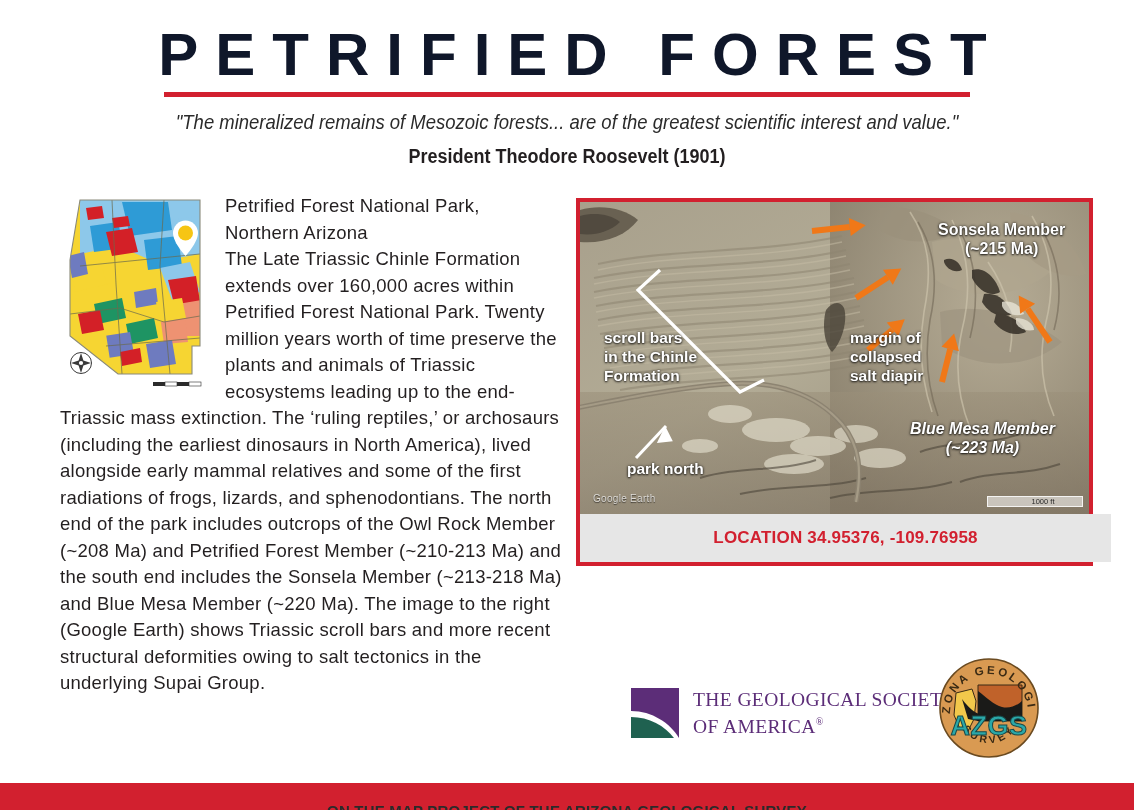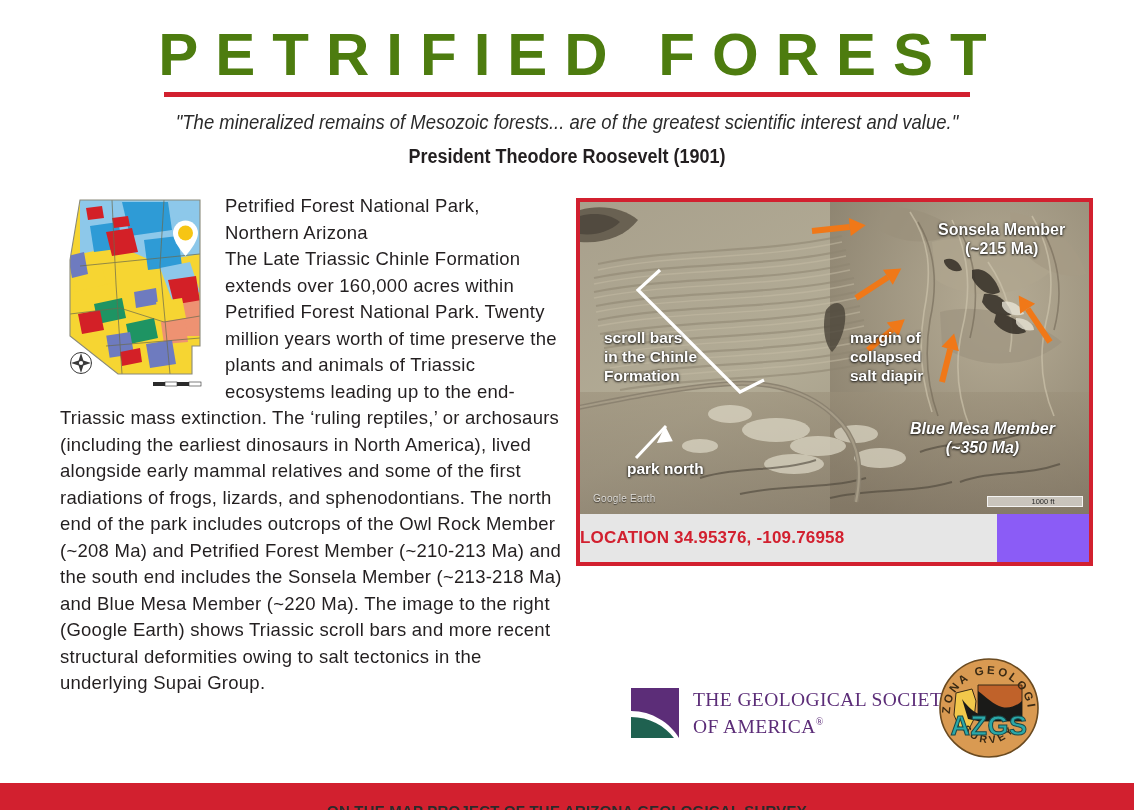--- a/index.html
+++ b/index.html
@@ -21,21 +21,21 @@
     position: absolute;
     left: 0; top: 24px;
     width: 1134px;
     text-align: center;
   }
   #main-title {
     font-family: "Liberation Sans", sans-serif;
     font-size: 60px;
     font-weight: bold;
     letter-spacing: 17px;
-    color: #4d7c0f;
+    color: #0f172a;
     line-height: 62px;
     padding-left: 28px;
     white-space: nowrap;
   }
   #title-rule {
     width: 806px;
     height: 5px;
     background: #D2202F;
     margin: 6px auto 0 auto;
   }
@@ -149,25 +149,26 @@
     text-align: center;
     font-family: "Liberation Sans", sans-serif;
     font-size: 7.5px;
     color: #2a2a2a;
     line-height: 11px;
   }
 
   #location-caption {
     position: absolute;
     left: 0; top: 312px;
-    width: 417px;
+    width: 531px;
     height: 48px;
     background: #e6e6e6;
     display: flex;
     align-items: center;
+    justify-content: center;
   }
   #location-text {
     font-family: "Liberation Sans", sans-serif;
     font-size: 17px;
     font-weight: bold;
     color: #D2202F;
     letter-spacing: .2px;
   }
 
   
@@ -439,21 +440,21 @@
     </svg>
   </div>
 
   <div class="photo-label" id="label-sonsela">
     <span>Sonsela Member</span><br>
     <span>(~215 Ma)</span>
   </div>
 
   <div class="photo-label" id="label-bluemesa">
     <span>Blue Mesa Member</span><br>
-    <span>(~350 Ma)</span>
+    <span>(~223 Ma)</span>
   </div>
 
   <div class="photo-label" id="label-scrollbars">
     <span>scroll bars</span><br>
     <span>in the Chinle</span><br>
     <span>Formation</span>
   </div>
 
   <div class="photo-label" id="label-margin">
     <span>margin of</span><br>

